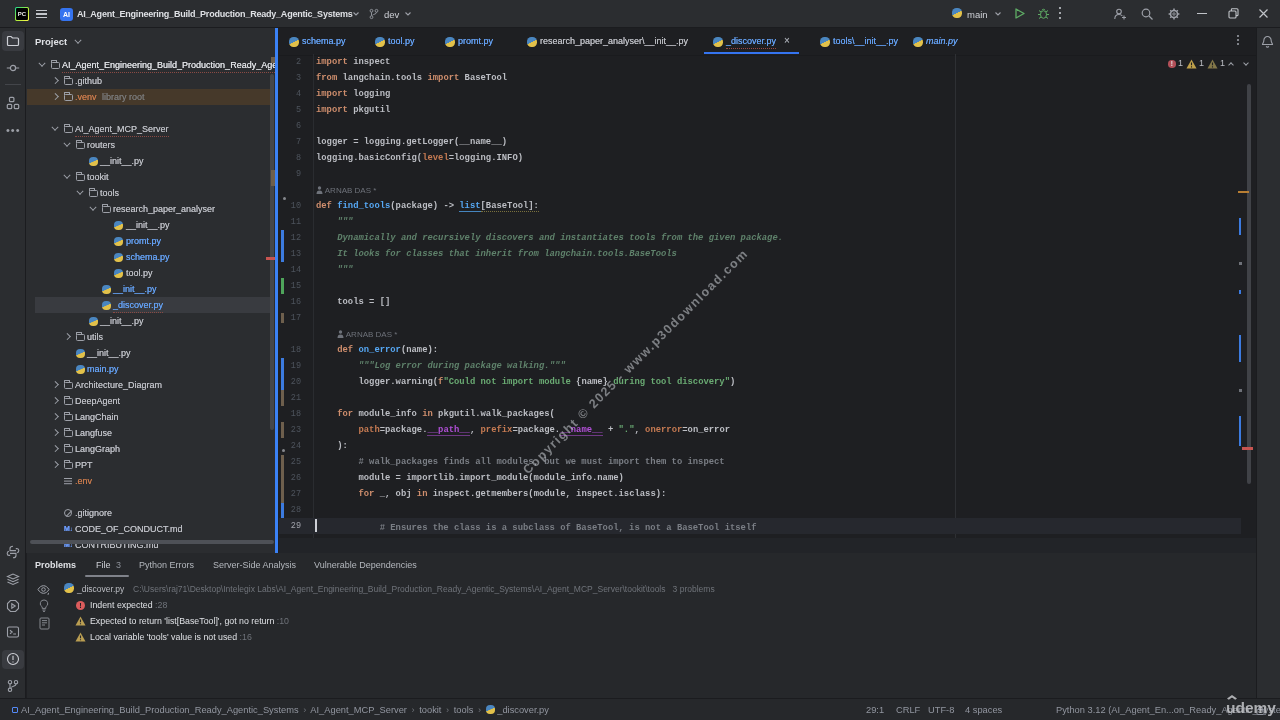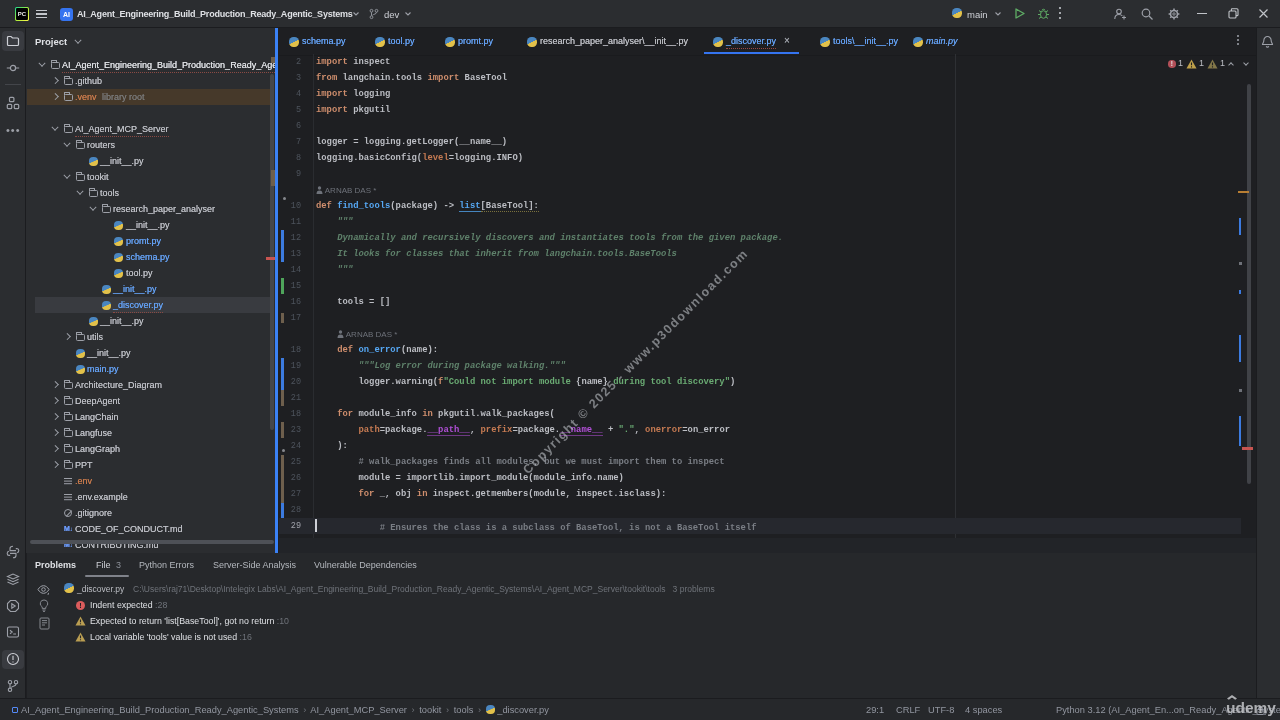--- a/index.html
+++ b/index.html
@@ -294,24 +294,20 @@
         <span style="left:49px;color:#BCBEC4;">LangGraph</span>
       </div>
 <div class="trow" style="top:429px">
         <i class="abs chr" style="left:27px;"></i>
         <i class="fold" style="left:38px;"></i>
         <span style="left:49px;color:#BCBEC4;">PPT</span>
       </div>
 <div class="trow" style="top:445px">
         <i class="envi" style="left:38px;"></i>
         <span style="left:49px;color:#C87A4C;">.env</span>
-      </div>
-<div class="trow" style="top:461px">
-        <i class="envi" style="left:38px;"></i>
-        <span style="left:49px;color:#BCBEC4;">.env.example</span>
       </div>
 <div class="trow" style="top:477px">
         <i class="giti" style="left:38px;"></i>
         <span style="left:49px;color:#BCBEC4;">.gitignore</span>
       </div>
 <div class="trow" style="top:493px">
         <span style="left:38px;color:#6C9BFA;font-size:7px;font-weight:bold;top:0;">M<i style="font-style:normal;font-size:6px;">↓</i></span>
         <span style="left:49px;color:#BCBEC4;">CODE_OF_CONDUCT.md</span>
       </div>
 <div class="trow" style="top:509px">

